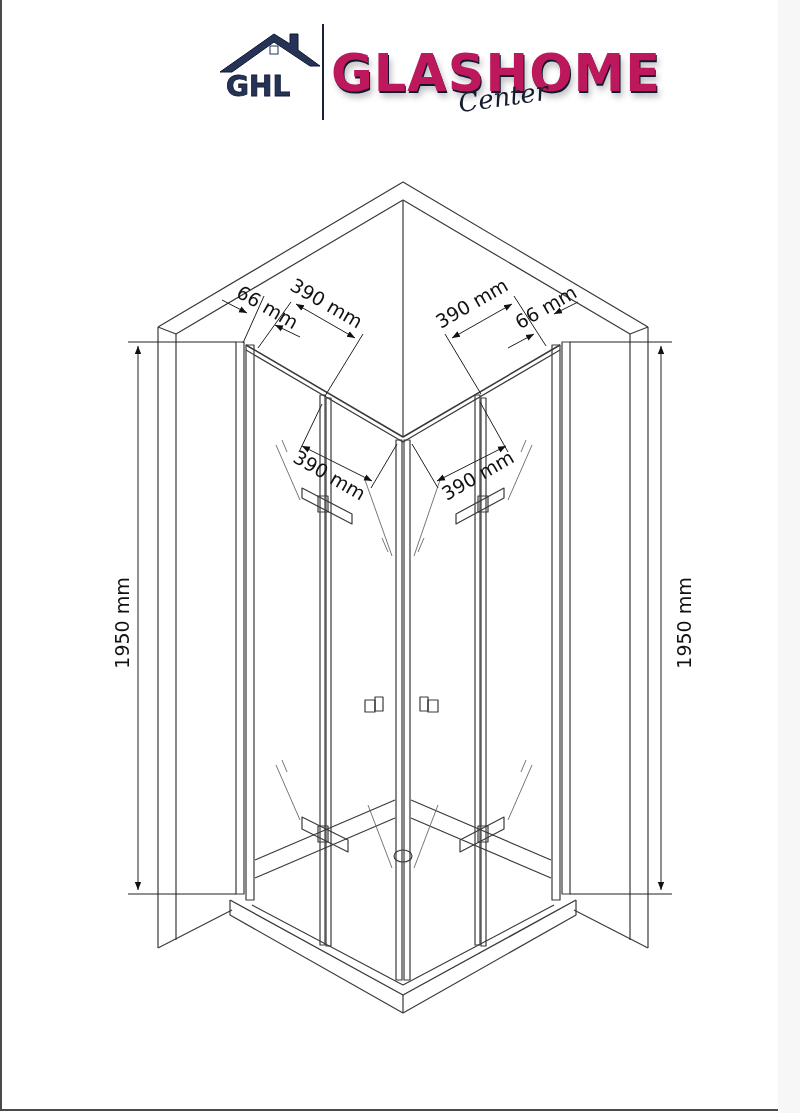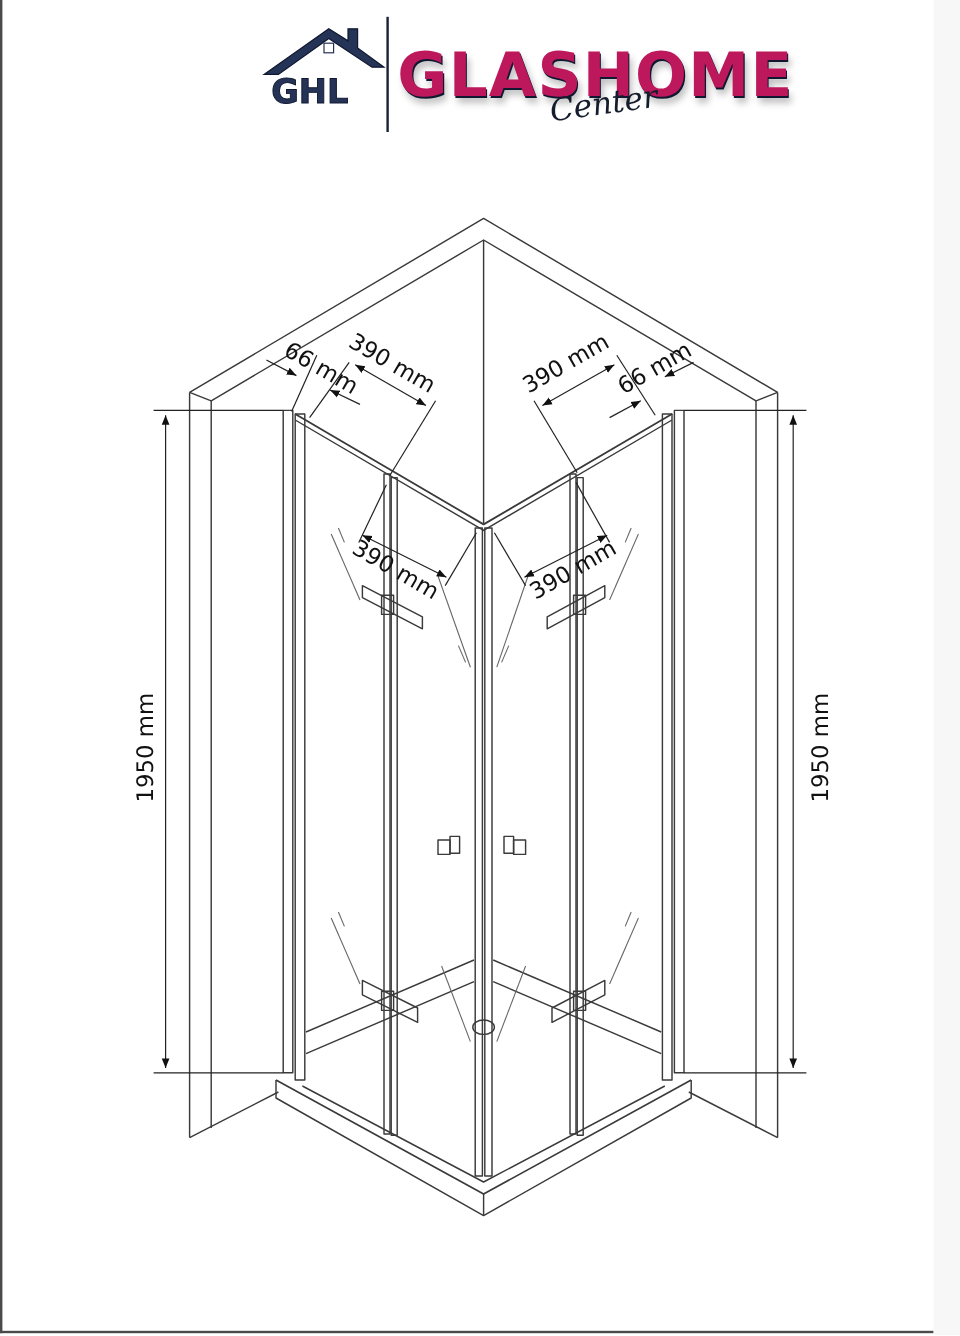--- a/index.html
+++ b/index.html
@@ -1,19 +1,19 @@
 <!DOCTYPE html>
 <html><head>
   <meta charset="utf-8">
   <style>
     html, body { margin: 0; padding: 0; background: #ffffff; }
     body { width: 800px; height: 1113px; position: relative; overflow: hidden; font-family: "Liberation Sans", "DejaVu Sans", sans-serif; }
     .frame { position: absolute; left: 0; top: 0; width: 778px; height: 1111px; border-left: 2px solid #4a4a4a; border-bottom: 2px solid #4a4a4a; box-sizing: border-box; }
     .right-strip { position: absolute; left: 778px; top: 0; width: 22px; height: 1113px; background: #f7f7f7; }
-    .logo { position: absolute; left: 218px; top: 12px; width: 370px; height: 110px; }
+    .logo { position: absolute; left: 218px; top: 22px; width: 370px; height: 110px; }
     .logo-word { position: absolute; left: 113px; top: 22px; font-family: "DejaVu Sans", sans-serif; font-weight: bold; font-size: 51px; letter-spacing: 1px; color: #be185d; text-shadow: 1px 2px 0 #0f1830, 3px 6px 6px rgba(0,0,0,0.25); text-align: center; }
     .logo-script { position: absolute; left: 240px; top: 60px; font-family: "DejaVu Serif", serif; font-style: italic; font-size: 26px; color: #151c2e; transform: rotate(-8deg); }
     .logo-divider { position: absolute; left: 104px; top: 2px; width: 2px; height: 96px; background: #1a2238; }
     .drawing { position: absolute; left: 0; top: 0; }
     .dim { position: absolute; font-family: "DejaVu Sans", sans-serif; font-size: 19px; color: #111; white-space: nowrap; transform-origin: center center; }
   </style>
 </head>
 <body>
 
 <div class="frame"></div>

